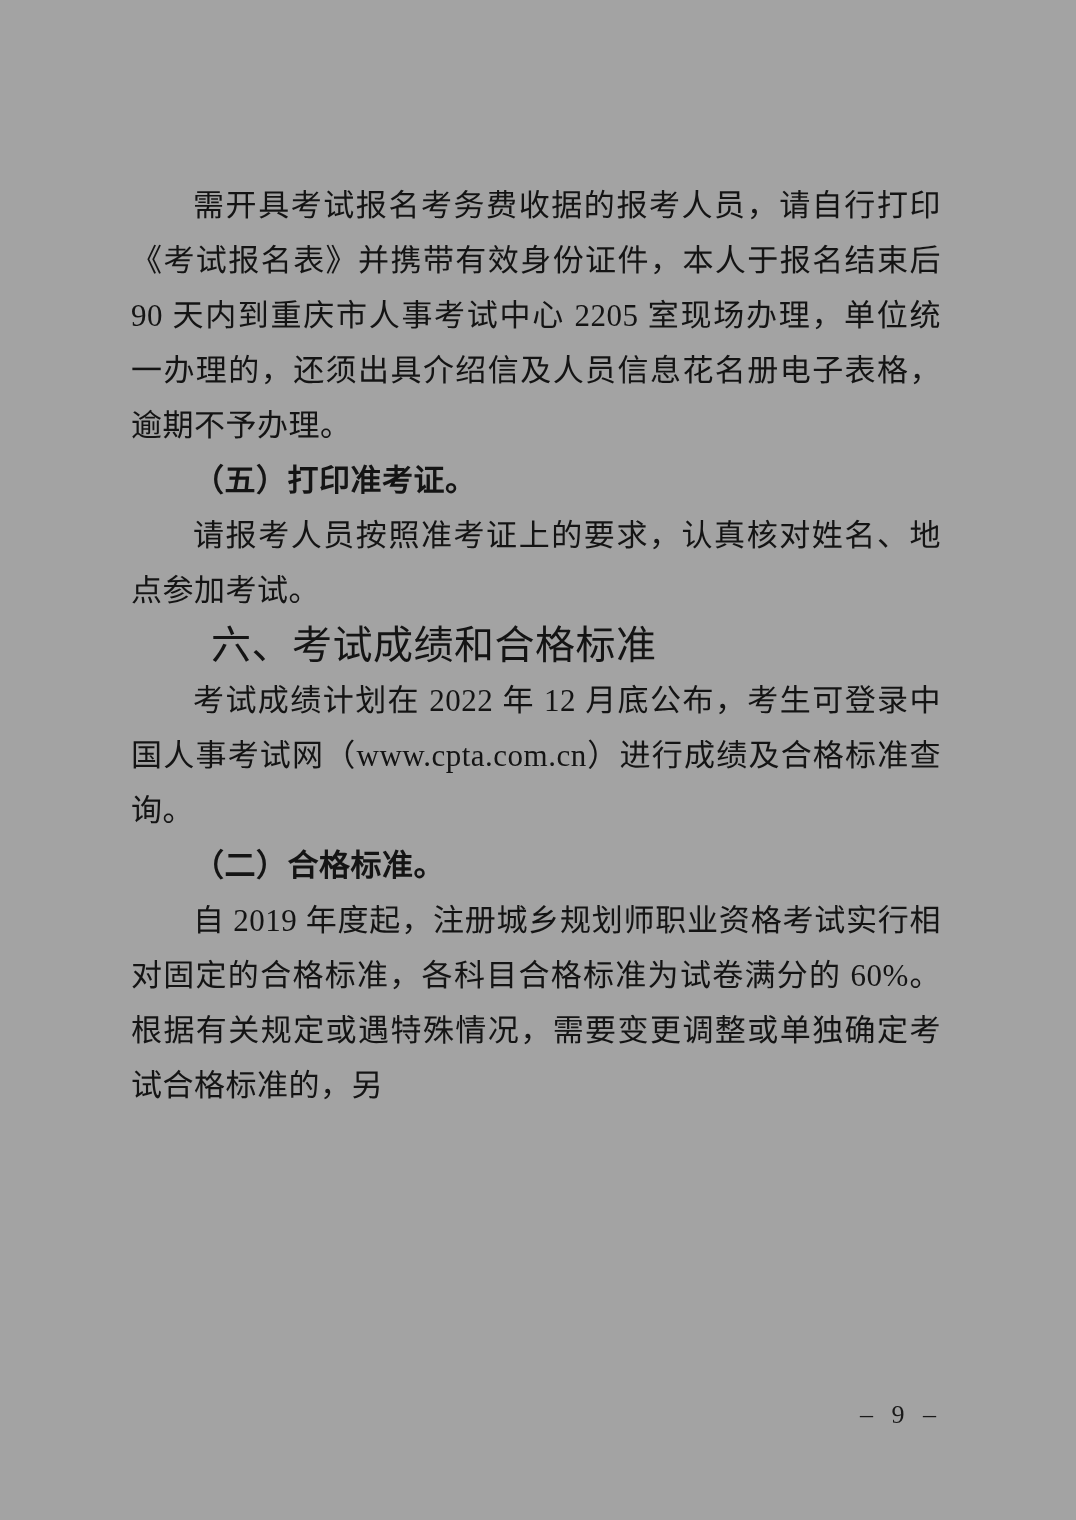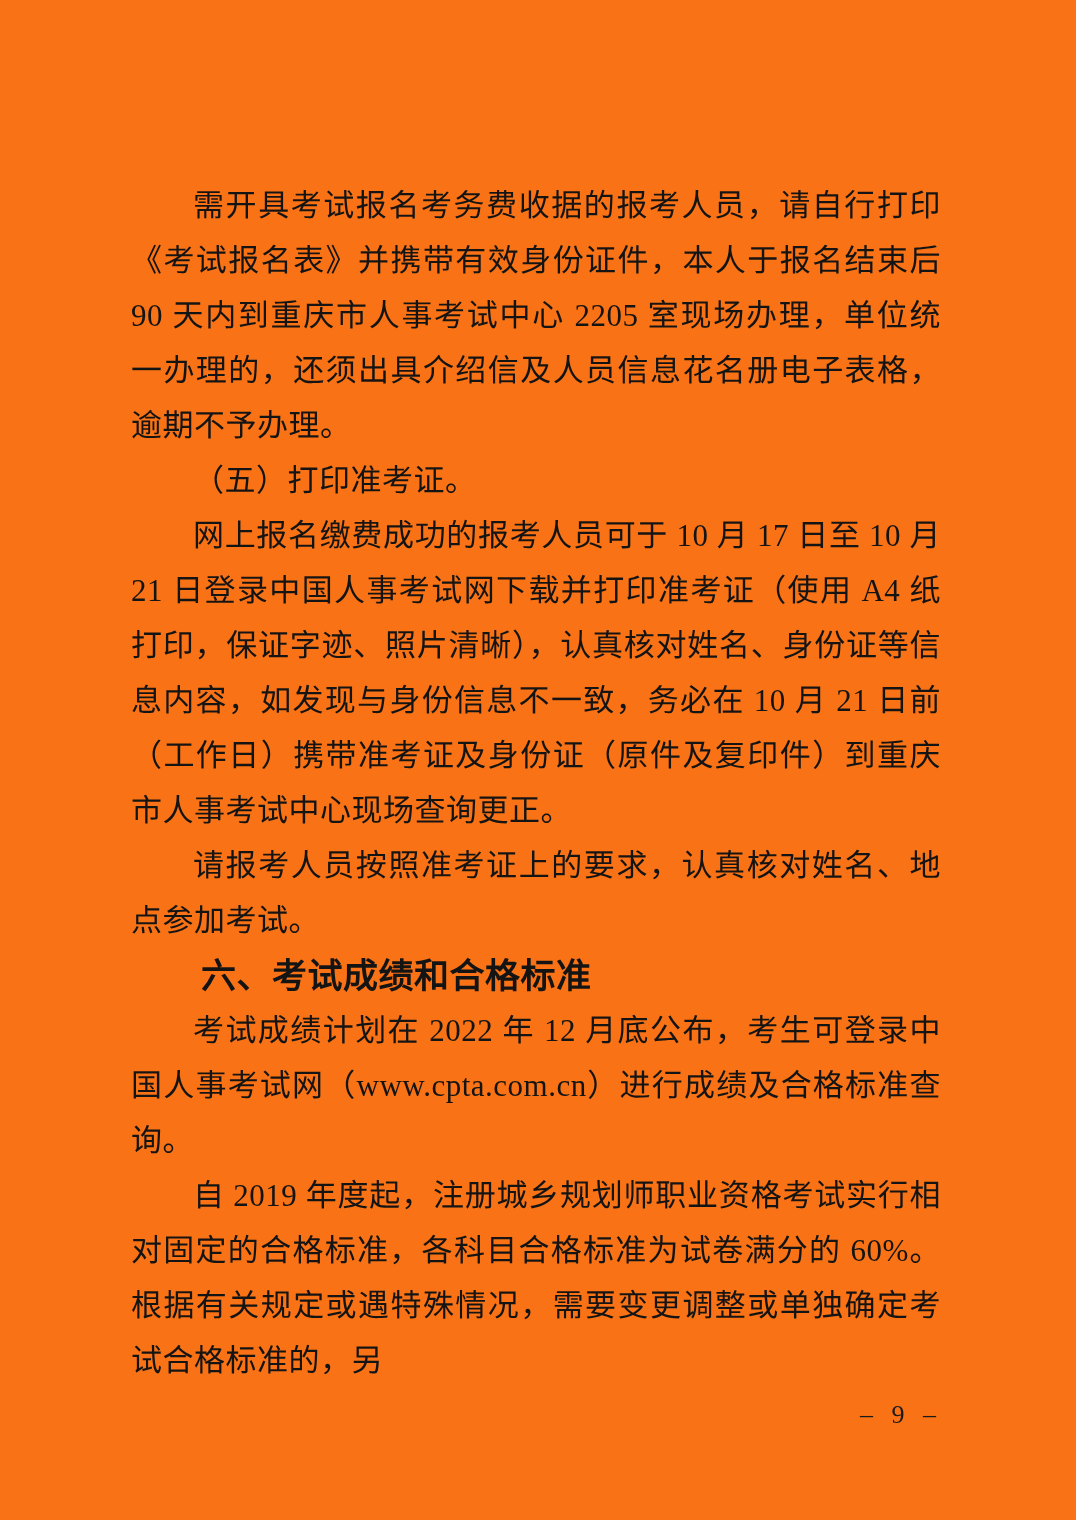--- a/index.html
+++ b/index.html
@@ -4,21 +4,21 @@
 <style>
   html, body {
     margin: 0;
     padding: 0;
     background: #ffffff;
   }
   .page {
     position: relative;
     width: 1076px;
     height: 1520px;
-    background: #f97316;
+    background: #a3a3a3;
     overflow: hidden;
     font-family: "Liberation Serif", "DejaVu Serif", serif;
     color: #111111;
   }
   .content {
     position: absolute;
     top: 178px;
     left: 131px;
     width: 810px;
   }
@@ -33,47 +33,47 @@
     color: #141414;
   }
   
   p.body-para {
     text-indent: 2em;
     font-weight: 400;
   }
   
   p.sub-heading {
     text-indent: 2em;
-    font-weight: 400;
+    font-weight: 700;
   }
   
   p.section-heading {
     text-indent: 2em;
     font-family: "Liberation Sans", "DejaVu Sans", sans-serif;
-    font-weight: 700;
-    font-size: 35px;
+    font-weight: 400;
+    font-size: 40px;
   }
   .page-number {
     position: absolute;
     right: 134px;
     bottom: 90px;
     font-size: 26px;
     letter-spacing: 6px;
     color: #1a1a1a;
     font-family: "Liberation Serif", "DejaVu Serif", serif;
   }
 </style>
 </head>
 <body>
 
 <div class="page">
   <div class="content">
     <p class="body-para">需开具考试报名考务费收据的报考人员，请自行打印《考试报名表》并携带有效身份证件，本人于报名结束后 90 天内到重庆市人事考试中心 2205 室现场办理，单位统一办理的，还须出具介绍信及人员信息花名册电子表格，逾期不予办理。</p>
     <p class="sub-heading">（五）打印准考证。</p>
-    <p class="body-para">网上报名缴费成功的报考人员可于 10 月 17 日至 10 月 21 日登录中国人事考试网下载并打印准考证（使用 A4 纸打印，保证字迹、照片清晰），认真核对姓名、身份证等信息内容，如发现与身份信息不一致，务必在 10 月 21 日前（工作日）携带准考证及身份证（原件及复印件）到重庆市人事考试中心现场查询更正。</p>
     <p class="body-para">请报考人员按照准考证上的要求，认真核对姓名、地点参加考试。</p>
     <p class="section-heading">六、考试成绩和合格标准</p>
     <p class="body-para">考试成绩计划在 2022 年 12 月底公布，考生可登录中国人事考试网（www.cpta.com.cn）进行成绩及合格标准查询。</p>
+    <p class="sub-heading">（二）合格标准。</p>
     <p class="body-para">自 2019 年度起，注册城乡规划师职业资格考试实行相对固定的合格标准，各科目合格标准为试卷满分的 60%。根据有关规定或遇特殊情况，需要变更调整或单独确定考试合格标准的，另</p>
   </div>
 
   <div class="page-number">– 9 –</div>
 </div>
 
 </body></html>

